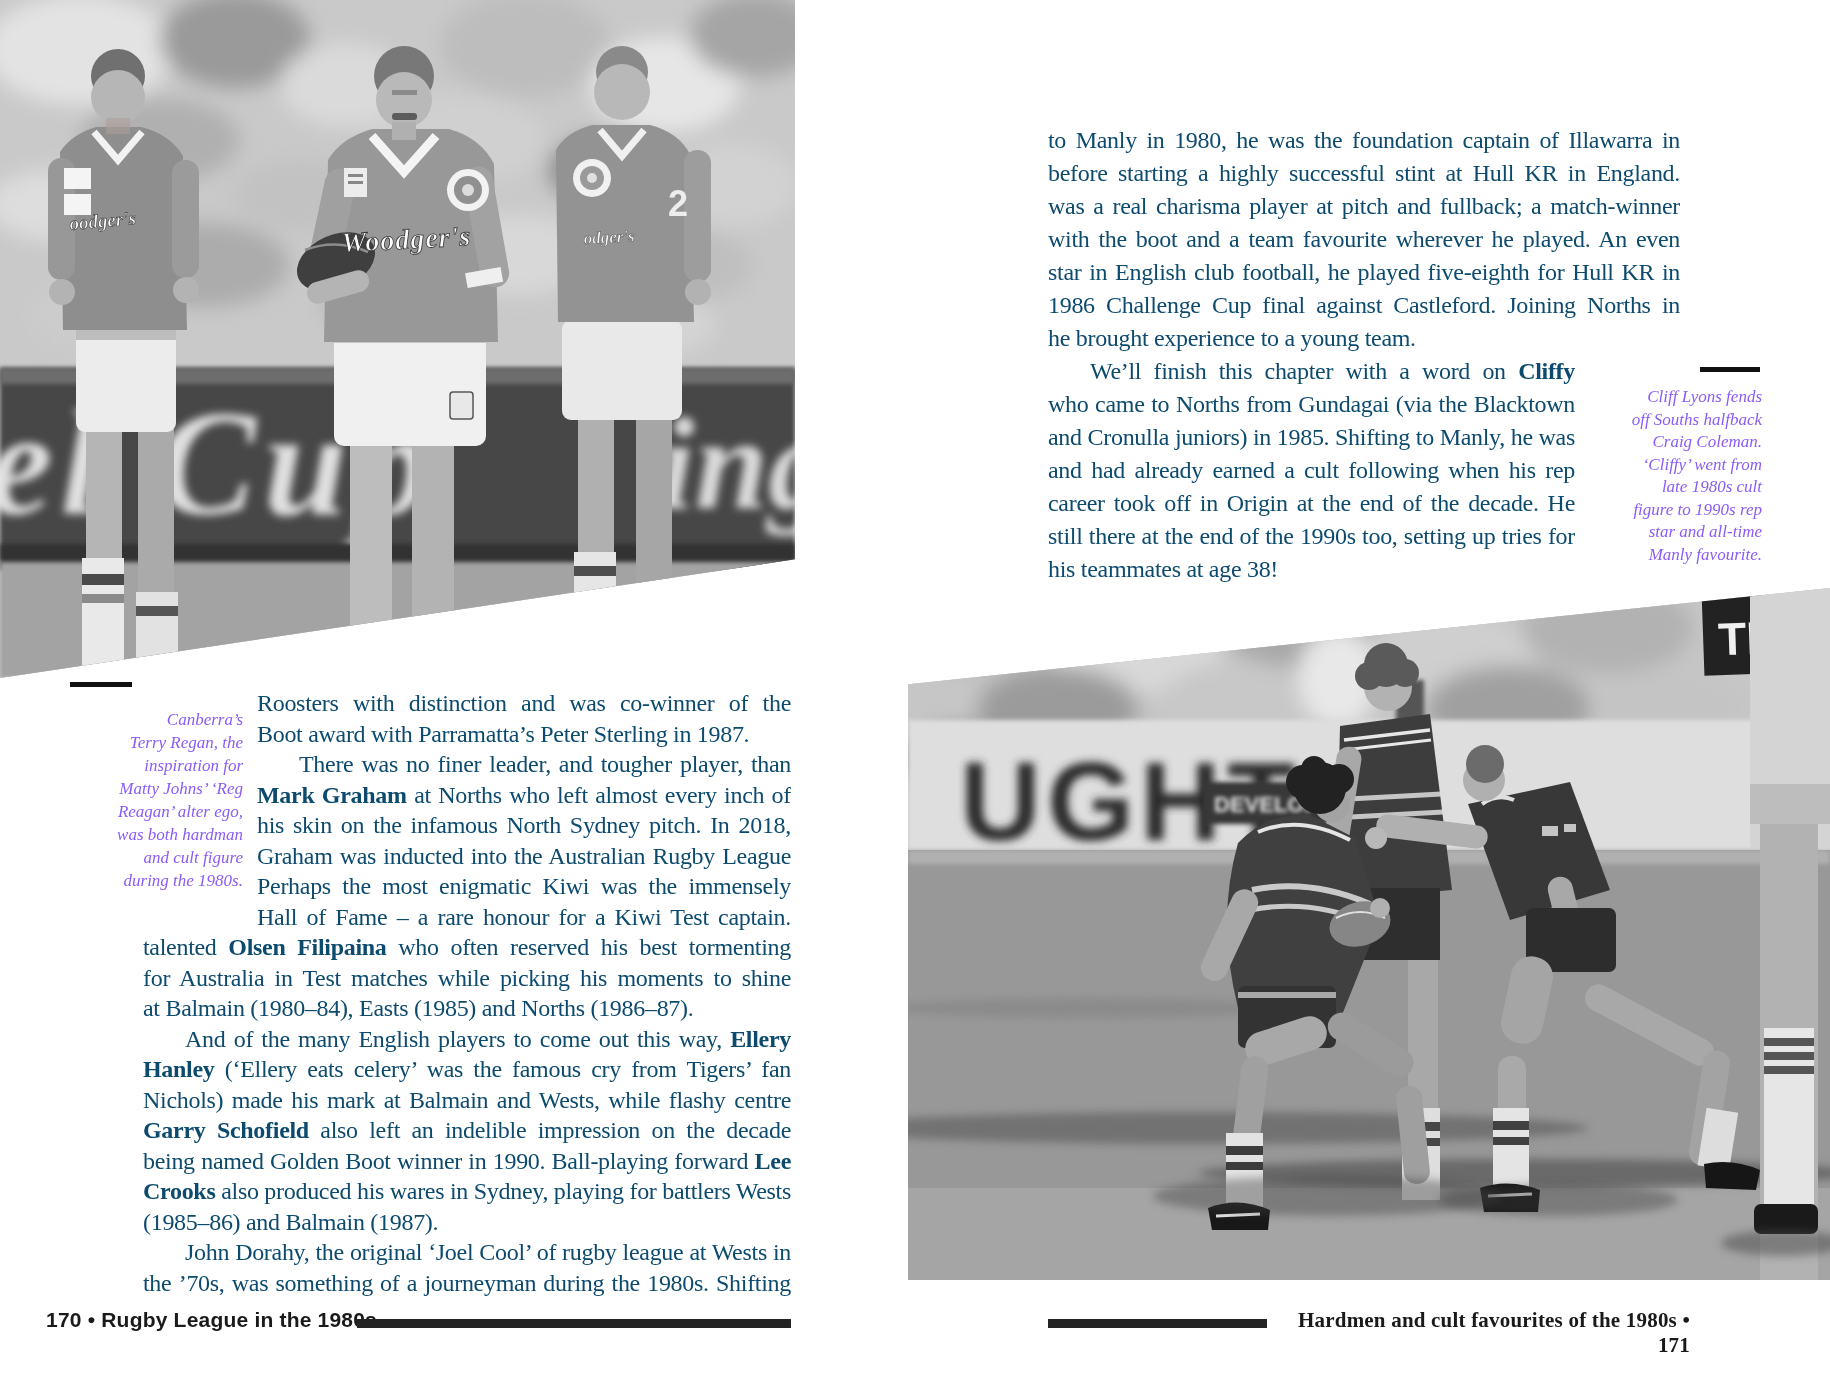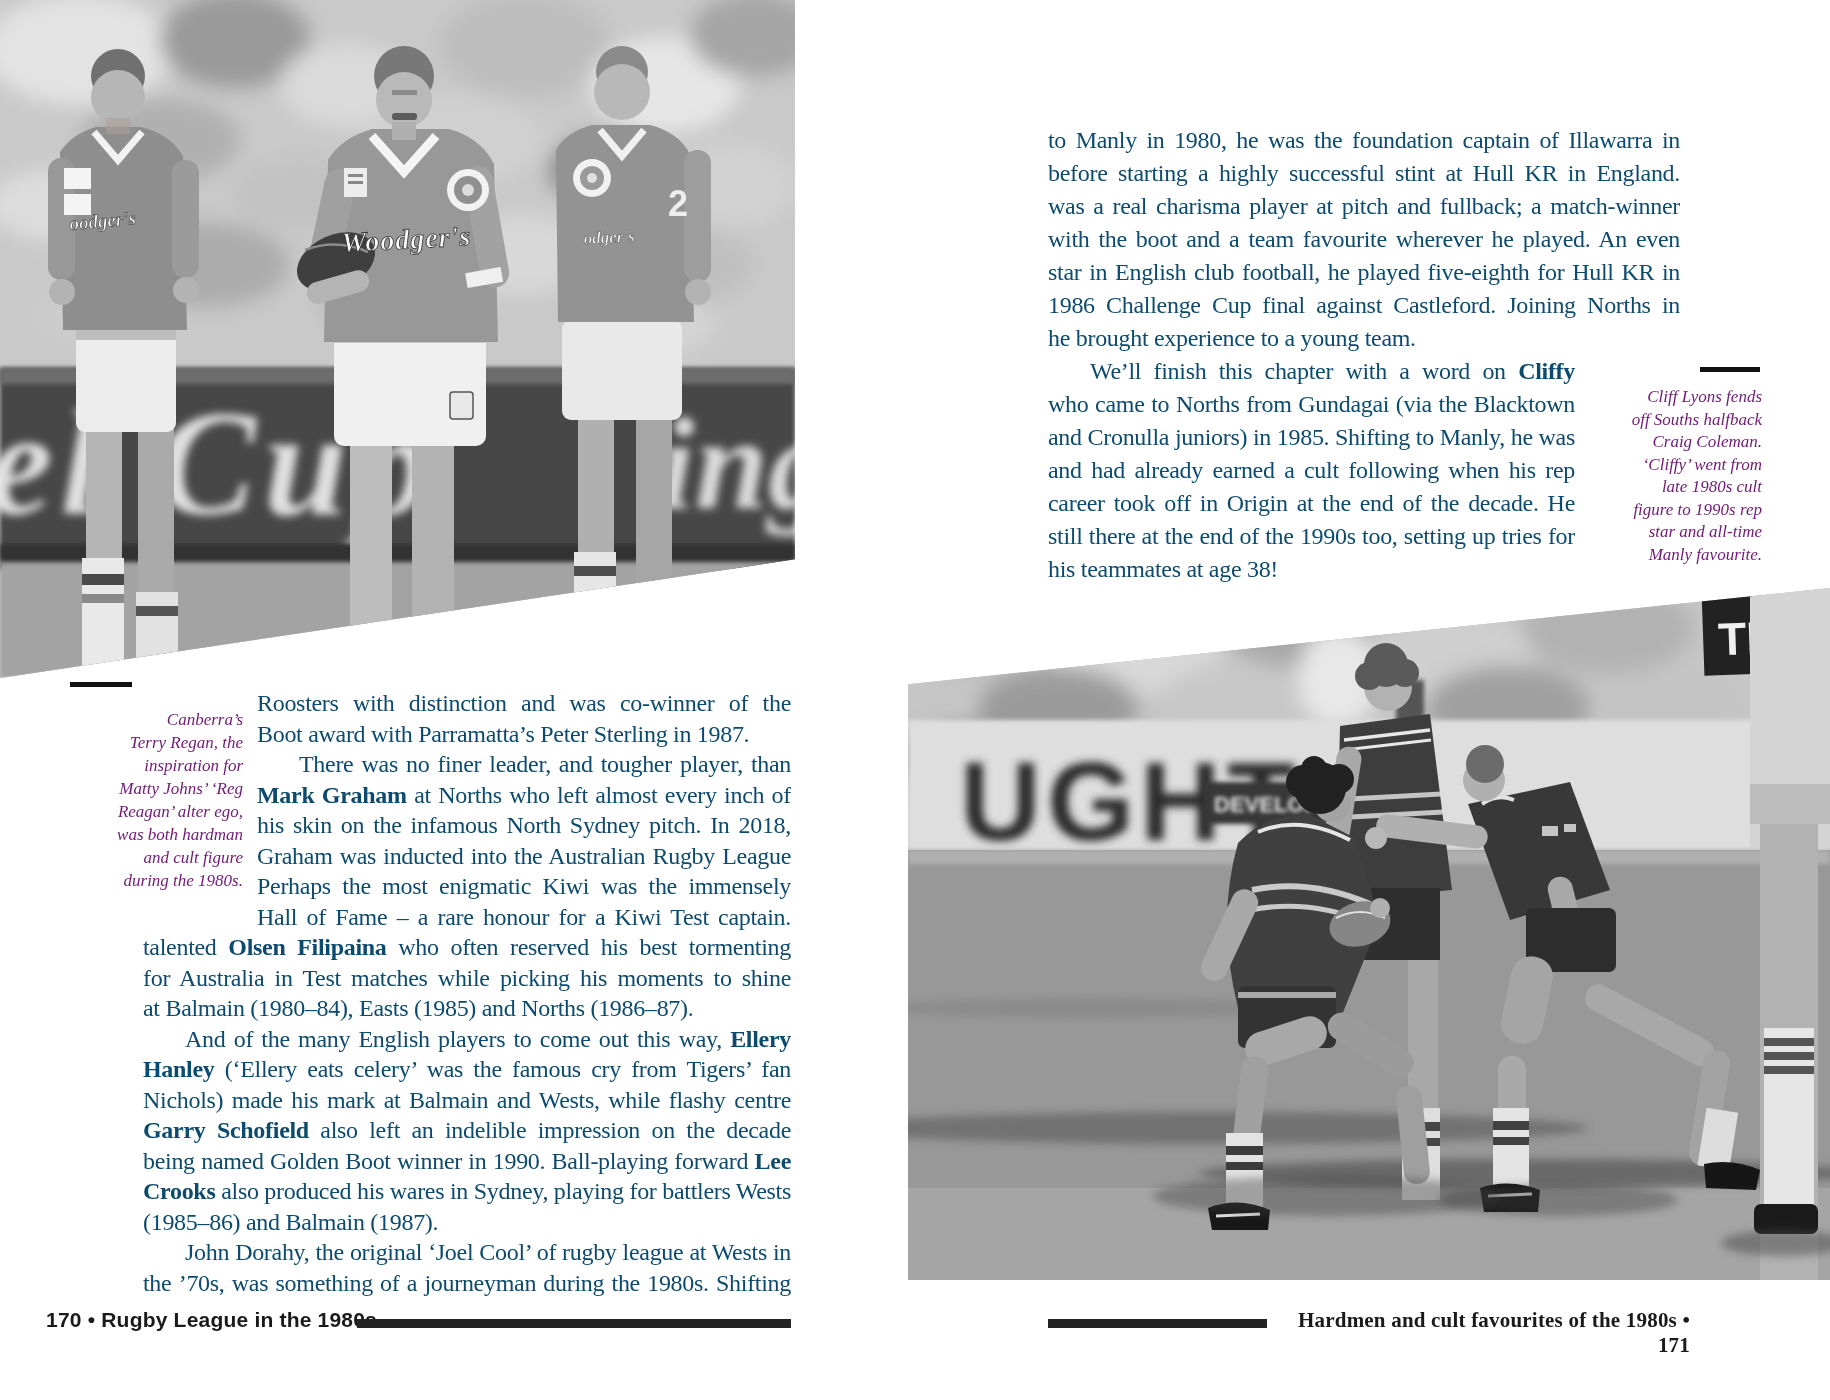--- a/index.html
+++ b/index.html
@@ -7,21 +7,21 @@
           font-family:"Liberation Serif",serif;color:#161616;}
   .photo{position:absolute;overflow:hidden;background:#cfcfcf;}
   .photo svg{display:block;}
   .photo-left{left:0;top:0;width:795px;height:678px;
               clip-path:polygon(0 0,100% 0,100% 82.5%,0 100%);}
   .photo-right{left:908px;top:588px;width:922px;height:692px;
                clip-path:polygon(0 13.9%,100% 0,100% 100%,0 100%);}
   .rule{position:absolute;background:#111;}
   .rule-left{left:70px;top:682px;width:62px;height:5px;}
   .rule-right{left:1700px;top:367px;width:60px;height:5px;}
-  .cap{position:absolute;font-style:italic;font-size:17px;line-height:23px;color:#701a75;}
+  .cap{position:absolute;font-style:italic;font-size:17px;line-height:23px;color:#8b5cf6;}
   .cap-left{left:68px;top:708px;width:175px;text-align:right;}
   .cap-right{left:1566px;top:386px;width:196px;text-align:right;line-height:22.5px;}
   .jbody{position:absolute;font-size:24px;letter-spacing:-0.3px;color:#0c4a6e;}
   .jbody .line{text-align:justify;text-align-last:justify;overflow:hidden;}
   .jbody .line.last{text-align-last:left;}
   .jbody .line.pi{text-indent:42px;}
   .body-left{left:143px;top:688px;width:648px;}
   .body-left .line{height:30.5px;line-height:30.5px;}
   .body-left .line.nm{margin-left:114px;}
   .body-right{left:1048px;top:124px;width:632px;}

